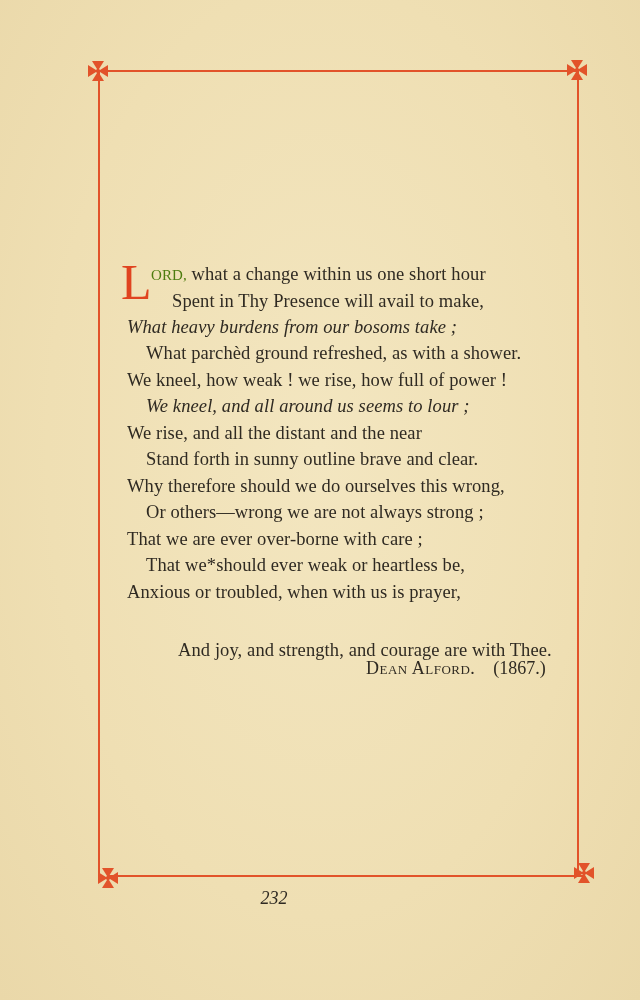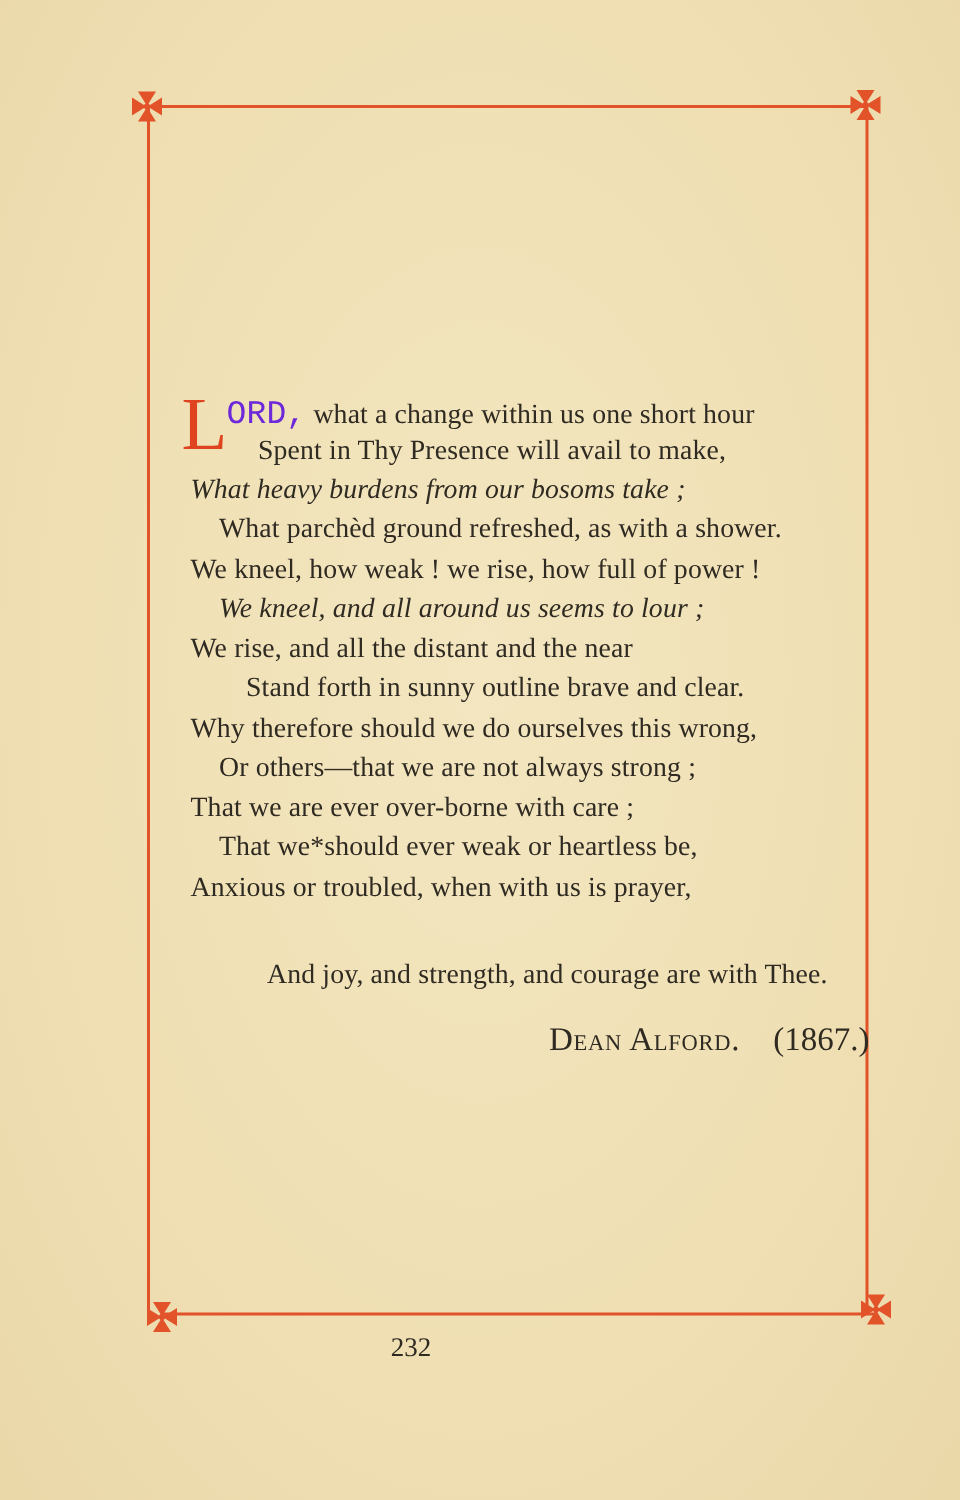--- a/index.html
+++ b/index.html
@@ -18,31 +18,30 @@
   .poem { position: absolute; left: 0; top: 0; width: 640px; }
   .line {
     position: absolute; white-space: nowrap;
     font-size: 18.5px; letter-spacing: 0.1px;
   }
   .dropcap {
     position: absolute; left: 121px; top: 257px;
     font-size: 50px; color: #e0431f; line-height: 1;
   }
   .smallcaps-red {
-    color: #6d28d9; font-variant: small-caps; font-size: 22px; font-family: Liberation Mono, monospace;
+    color: #4d7c0f; font-variant: small-caps; font-size: 15px;
   }
   .attribution {
     position: absolute; top: 658px; left: 366px; white-space: nowrap;
-    font-size: 22px;
-    margin-top: 22px;
+    font-size: 18px;
   }
   .attr-name { font-variant: small-caps; letter-spacing: 0.5px; }
   .page-number {
     position: absolute; top: 888px; left: 0; width: 548px; text-align: center;
-    font-size: 18px; color: #2f2a22;
+    font-size: 18px; font-style: italic; color: #2f2a22;
   }
 </style>
 </head>
 <body>
 
 <div class="page-bg"></div>
 
 <div class="border-line" style="left:98px; top:70px; width:479px; height:2px;"></div>
 <div class="border-line" style="left:98px; top:71px; width:2px; height:805px;"></div>
 <div class="border-line" style="left:577px; top:70px; width:2px; height:803px;"></div>
@@ -66,23 +65,23 @@
   <div class="line" style="left:151px; top:264px;">
     <span class="smallcaps-red">ORD,</span>
     <span>what a change within us one short hour</span>
   </div>
   <div class="line" style="left:172px; top:291px;">Spent in Thy Presence will avail to make,</div>
   <div class="line" style="left:127px; top:317px;font-style:italic;">What heavy burdens from our bosoms take ;</div>
   <div class="line" style="left:146px; top:343px;text-align:center;">What parchèd ground refreshed, as with a shower.</div>
   <div class="line" style="left:127px; top:370px;">We kneel, how weak !  we rise, how full of power !</div>
   <div class="line" style="left:146px; top:396px;font-style:italic;">We kneel, and all around us seems to lour ;</div>
   <div class="line" style="left:127px; top:423px;text-align:center;">We rise, and all the distant and the near</div>
-  <div class="line" style="left:146px; top:449px;margin-left:18px;">Stand forth in sunny outline brave and clear.</div>
+  <div class="line" style="left:146px; top:449px;">Stand forth in sunny outline brave and clear.</div>
   <div class="line" style="left:127px; top:476px;">Why therefore should we do ourselves this wrong,</div>
-  <div class="line" style="left:146px; top:502px;">Or others—that we are not always strong ;</div>
+  <div class="line" style="left:146px; top:502px;">Or others—wrong we are not always strong ;</div>
   <div class="line" style="left:127px; top:529px;">That we are ever over-borne with care ;</div>
   <div class="line" style="left:146px; top:555px;text-align:right;">That we*should ever weak or heartless be,</div>
   <div class="line" style="left:127px; top:582px;">Anxious or troubled, when with us is prayer,</div>
   <div class="line" style="left:146px; top:640px;margin-left:32px;">And joy, and strength, and courage are with Thee.</div>
 </div>
 
 <div class="attribution">
   <span class="attr-name">Dean Alford.</span>
   &nbsp;&nbsp;
   <span>(1867.)</span>

